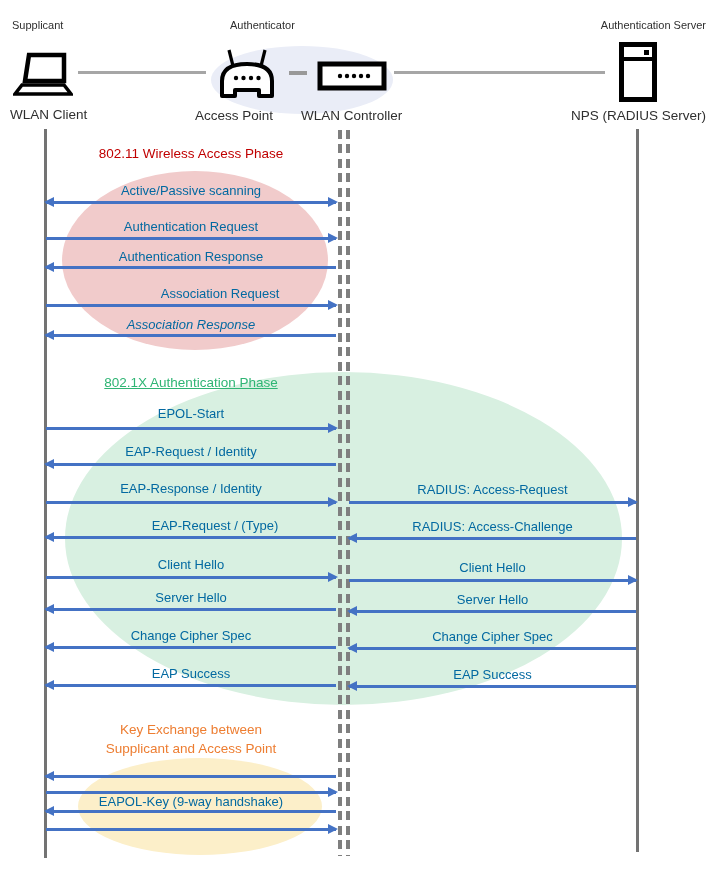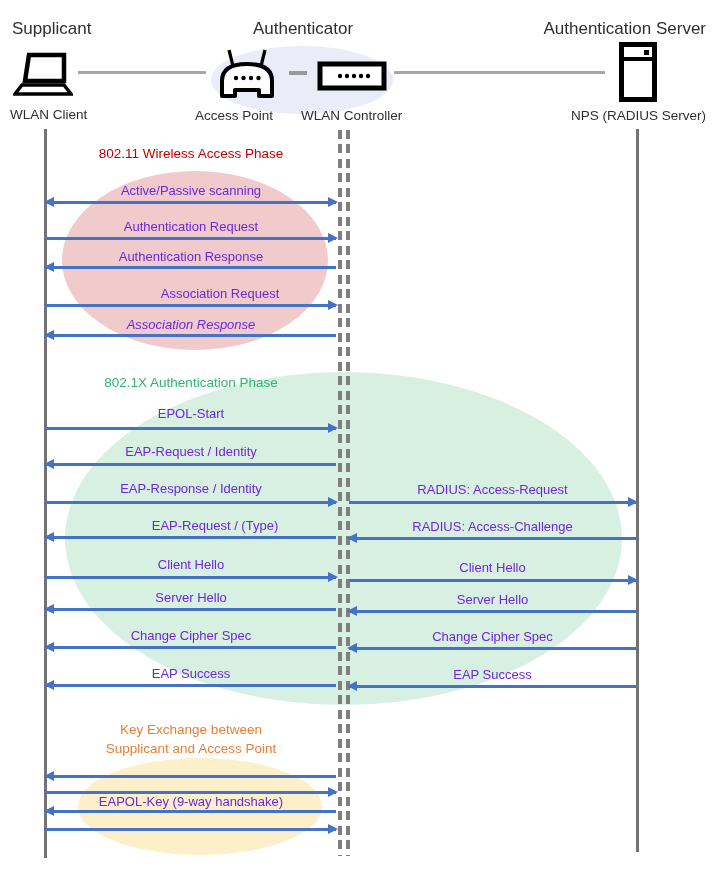--- a/index.html
+++ b/index.html
@@ -3,49 +3,49 @@
 <meta charset="utf-8">
 <style>
   html,body{margin:0;padding:0;background:#fff;}
   .stage{position:relative;width:713px;height:875px;background:#ffffff;
          font-family:"Liberation Sans",sans-serif;overflow:hidden;}
   .ellipse{position:absolute;border-radius:50%;z-index:0;}
   .lifeline{position:absolute;width:3px;background:#737373;z-index:1;}
   .dashline{position:absolute;width:3.5px;z-index:1;
     background-image:repeating-linear-gradient(to bottom,#7f7f7f 0 9px,rgba(0,0,0,0) 9px 14.5px);}
   .connector{position:absolute;height:3px;background:#a6a6a6;z-index:1;}
-  .hdr{position:absolute;font-size:17px;color:#2f2f2f;z-index:3;white-space:nowrap;}
+  .hdr{position:absolute;font-size:11px;color:#2f2f2f;z-index:3;white-space:nowrap;}
   .devlbl{position:absolute;font-size:13.5px;color:#2f2f2f;z-index:3;text-align:center;white-space:nowrap;}
   .phase-title{position:absolute;font-size:13.5px;text-align:center;z-index:3;white-space:nowrap;}
-  .msg{position:absolute;font-size:13px;color:#6d28d9;text-align:center;height:16px;
+  .msg{position:absolute;font-size:13px;color:#0369a1;text-align:center;height:16px;
        line-height:16px;z-index:3;white-space:nowrap;}
   .arr{position:absolute;height:2.5px;background:#4472c4;z-index:2;}
   .arr.r::after{content:"";position:absolute;right:-2px;top:50%;transform:translateY(-50%);
        width:0;height:0;border-top:5.5px solid transparent;border-bottom:5.5px solid transparent;
        border-left:10px solid #4472c4;}
   .arr.l::before{content:"";position:absolute;left:-2px;top:50%;transform:translateY(-50%);
        width:0;height:0;border-top:5.5px solid transparent;border-bottom:5.5px solid transparent;
        border-right:10px solid #4472c4;}
   .icon{position:absolute;z-index:2;}
   .c-red{color:#c00000;}
-  .c-green{color:#2fb574;}
+  .c-green{color:#2fb574;text-decoration:underline;}
   .c-orange{color:#ed7d31;}
 </style>
 </head>
 <body>
 
 <div class="stage">
 
   <div class="ellipse" style="left:211px;top:46px;width:182px;height:68px;background:#eaedf7;"></div>
   <div class="ellipse" style="left:62px;top:171px;width:266px;height:179px;background:#f1cbcb;"></div>
   <div class="ellipse" style="left:65px;top:372px;width:557px;height:333px;background:#d8f0e1;"></div>
   <div class="ellipse" style="left:78px;top:758px;width:244px;height:97px;background:#fcefc9;"></div>
 
   <div class="hdr" style="left:12px;top:19px;">Supplicant</div>
-  <div class="hdr" style="left:230px;top:19px;width:146px;text-align:center;">Authenticator</div>
+  <div class="hdr" style="left:230px;top:19px;width:146px;text-align:left;">Authenticator</div>
   <div class="hdr" style="left:540px;top:19px;width:166px;text-align:right;">Authentication Server</div>
 
   <div class="connector" style="left:78px;top:71px;width:128px;"></div>
   <div class="connector" style="left:289px;top:71px;width:18px;height:3.5px;background:#999999;"></div>
   <div class="connector" style="left:394px;top:71px;width:211px;"></div>
 
   <svg class="icon" style="left:13px;top:52px;" width="60" height="46" viewBox="0 0 60 46">
     <path d="M16 3 L51 3 L51 29 L12 29 Z" fill="#ffffff" stroke="#000000" stroke-width="4.5" stroke-linejoin="miter"></path>
     <path d="M9 33 L51 33 L58 42 L2 42 Z" fill="#ffffff" stroke="#000000" stroke-width="3.5" stroke-linejoin="miter"></path>
   </svg>

